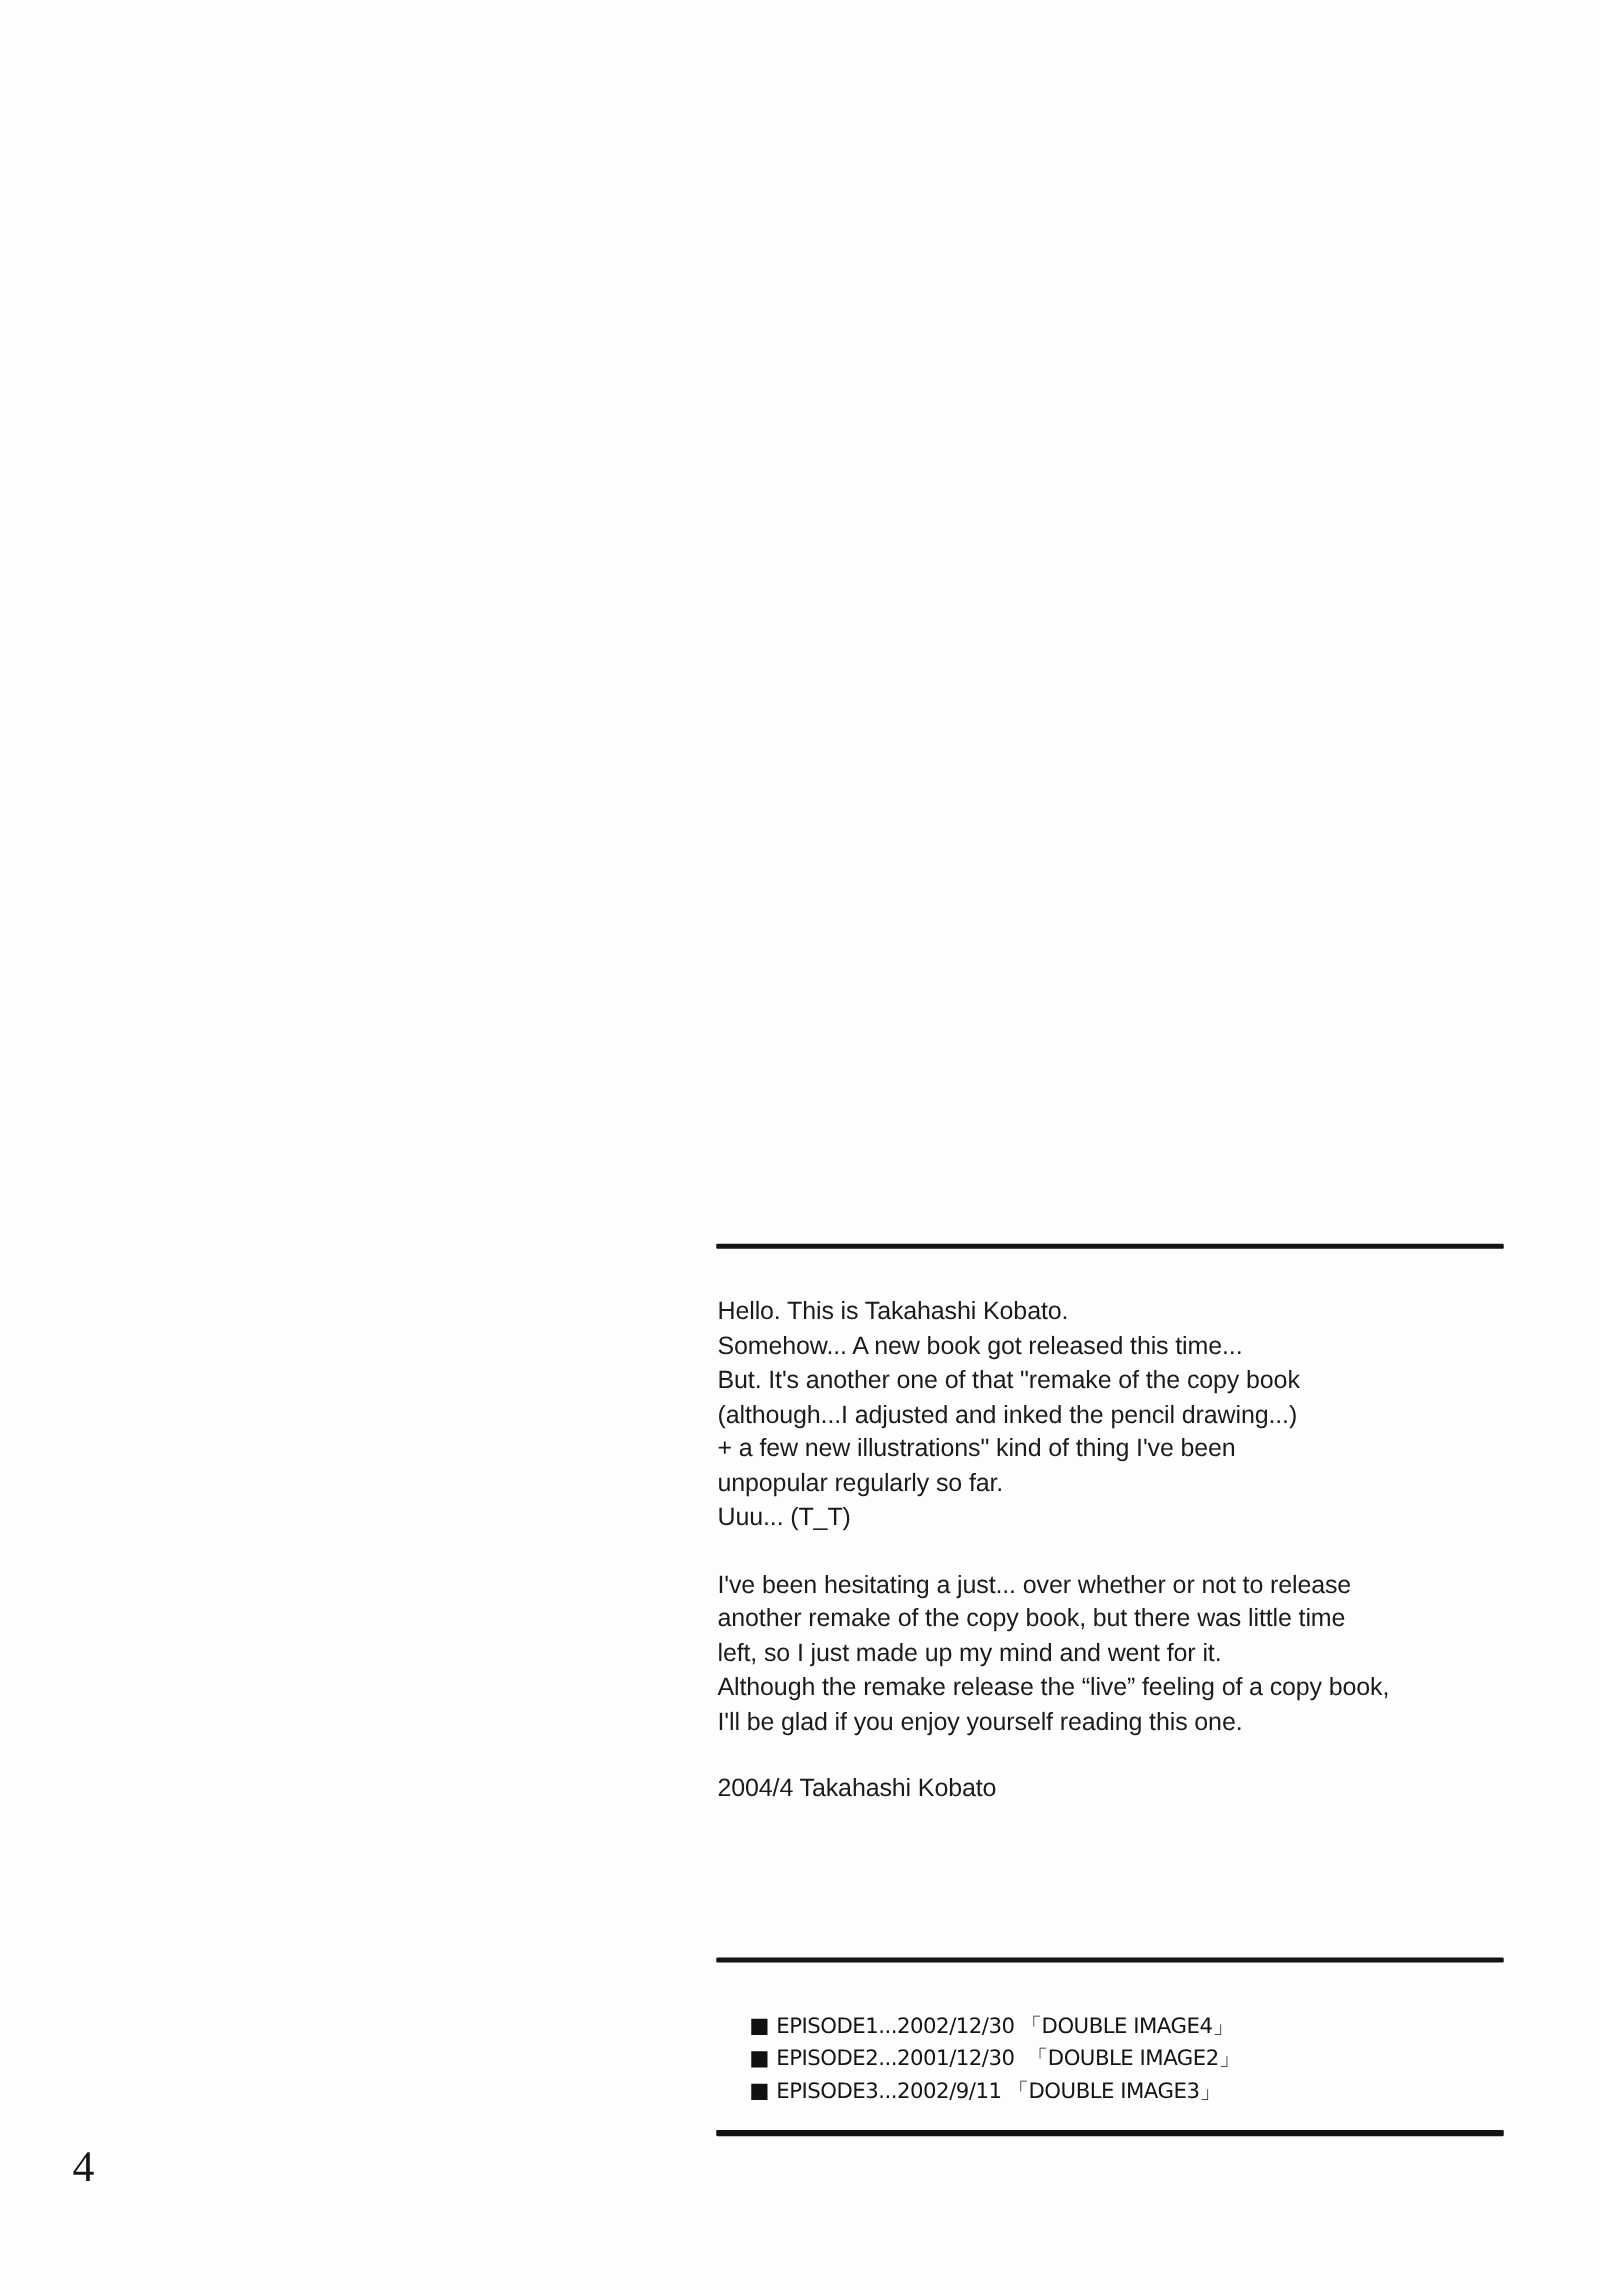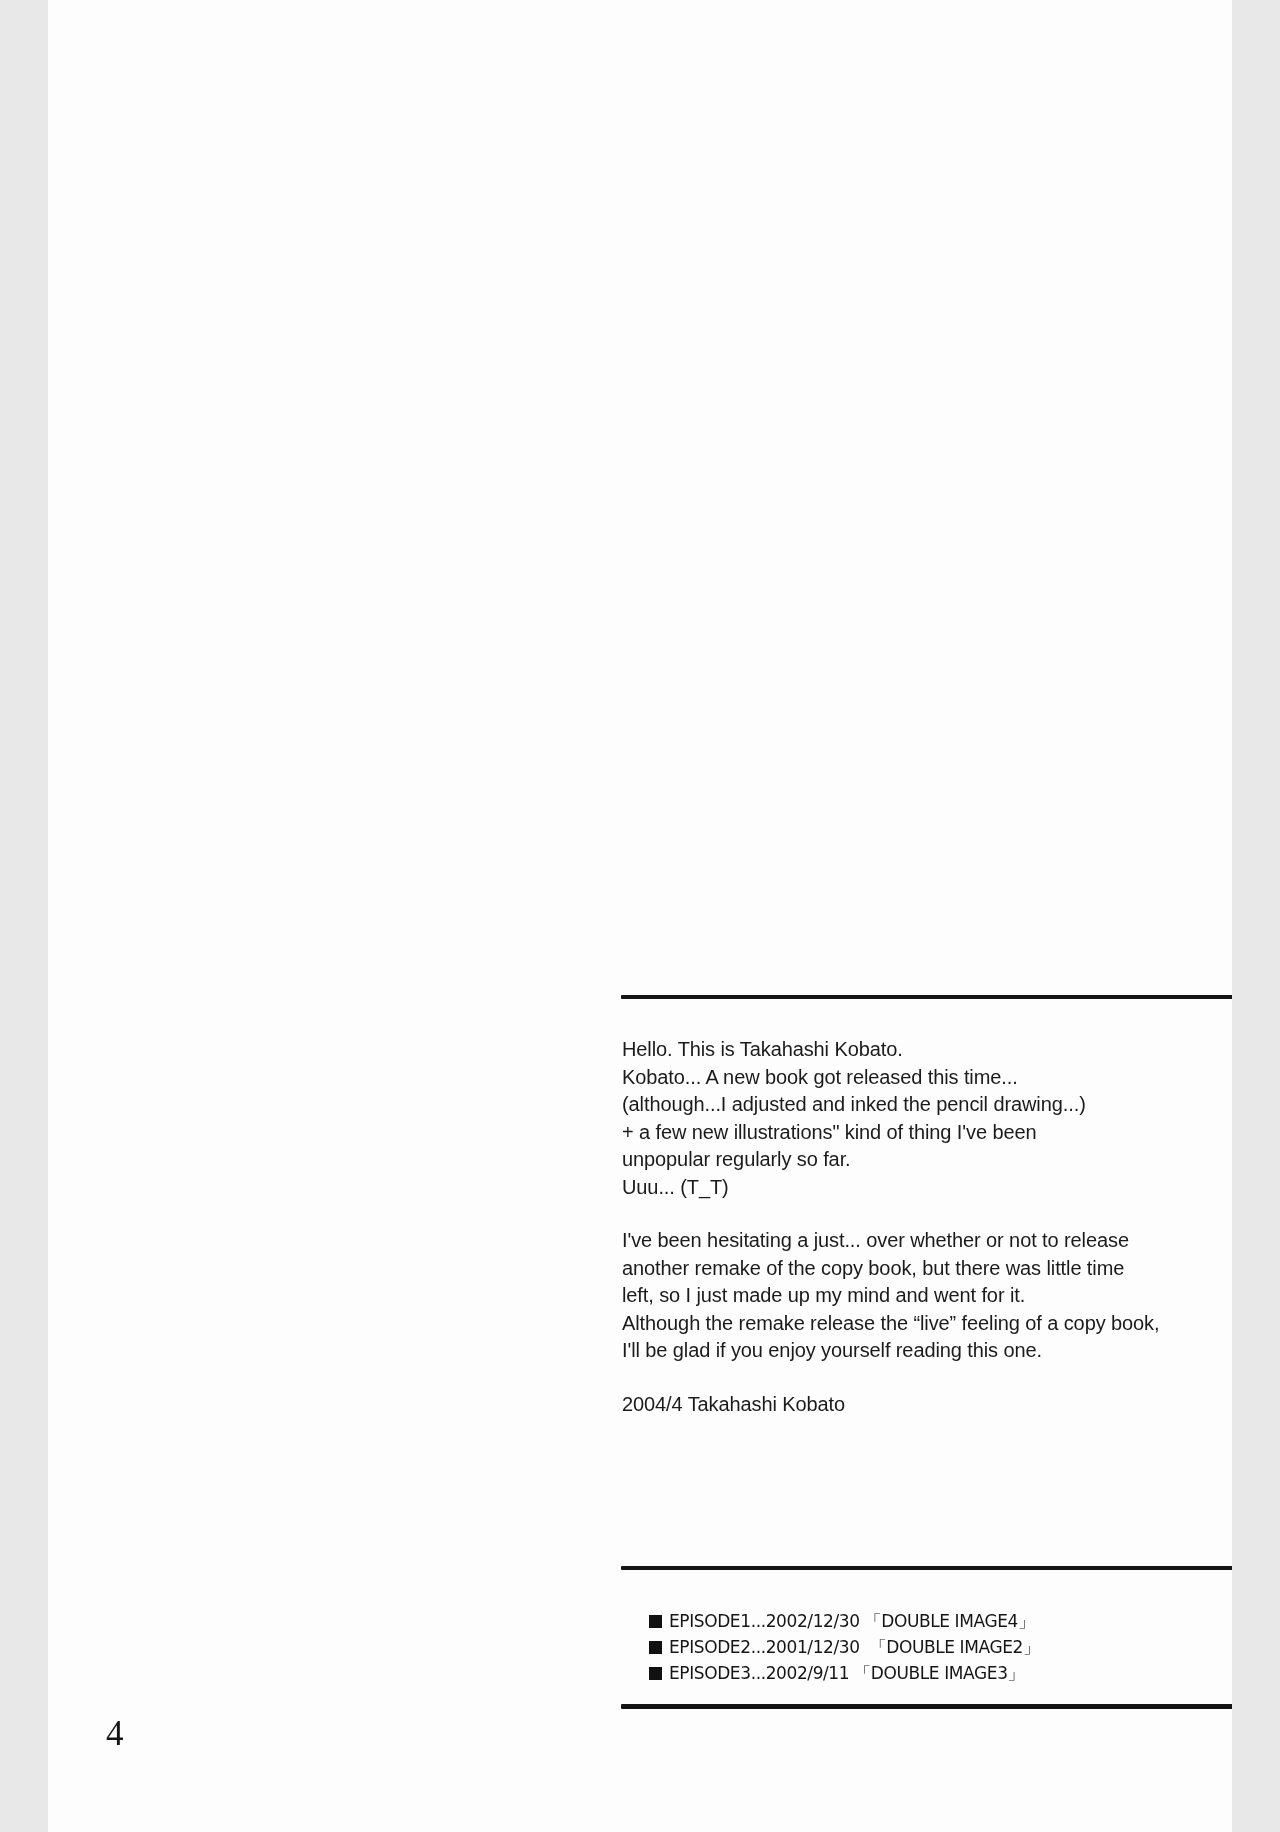--- a/index.html
+++ b/index.html
@@ -2,21 +2,21 @@
 <html><head>
 <meta charset="utf-8">
 <style>
   html, body {
     margin: 0;
     padding: 0;
     background: #e8e8e8;
   }
   .page {
     position: relative;
-    width: 1184px;
+    width: 1280px;
     height: 1832px;
     margin: 0 auto;
     background: #fdfdfd;
     color: #1b1b1b;
     overflow: hidden;
   }
   .rule {
     position: absolute;
     left: 573px;
     width: 630px;
@@ -88,21 +88,22 @@
 </head>
 <body>
 
 <div class="page">
 
   <div class="rule rule-top"></div>
 
   <section class="afterword">
     <div class="para">
       <div class="line">Hello. This is Takahashi Kobato.</div>
-      <div class="line">Kobato... A new book got released this time...</div>
+      <div class="line">Somehow... A new book got released this time...</div>
+      <div class="line">But. It's another one of that "remake of the copy book</div>
       <div class="line">(although...I adjusted and inked the pencil drawing...)</div>
       <div class="line">+ a few new illustrations" kind of thing I've been</div>
       <div class="line">unpopular regularly so far.</div>
       <div class="line">Uuu... (T_T)</div>
     </div>
     <div class="para">
       <div class="line">I've been hesitating a just... over whether or not to release</div>
       <div class="line">another remake of the copy book, but there was little time</div>
       <div class="line">left, so I just made up my mind and went for it.</div>
       <div class="line">Although the remake release the “live” feeling of a copy book,</div>

